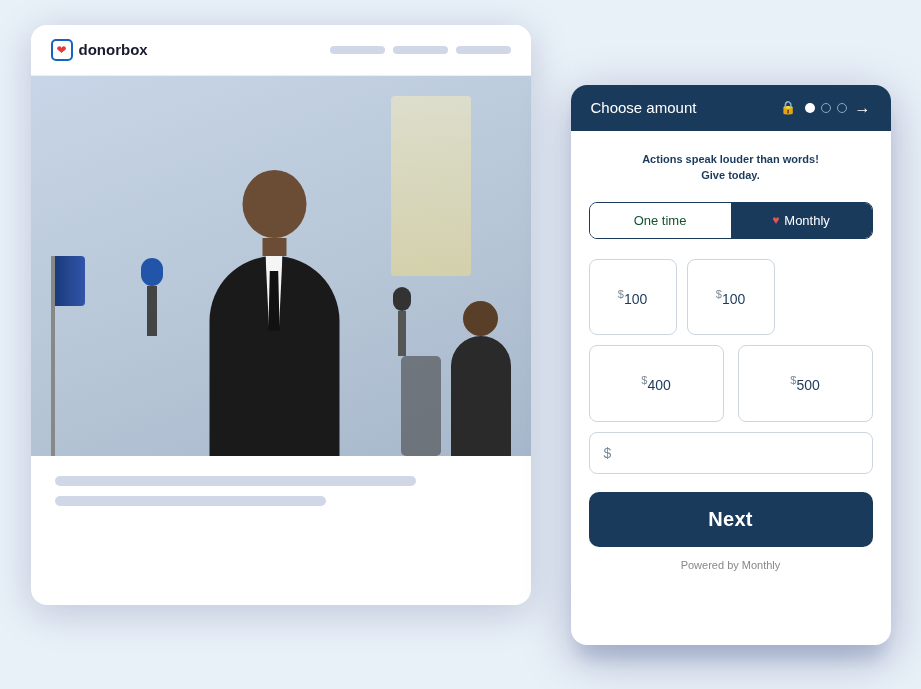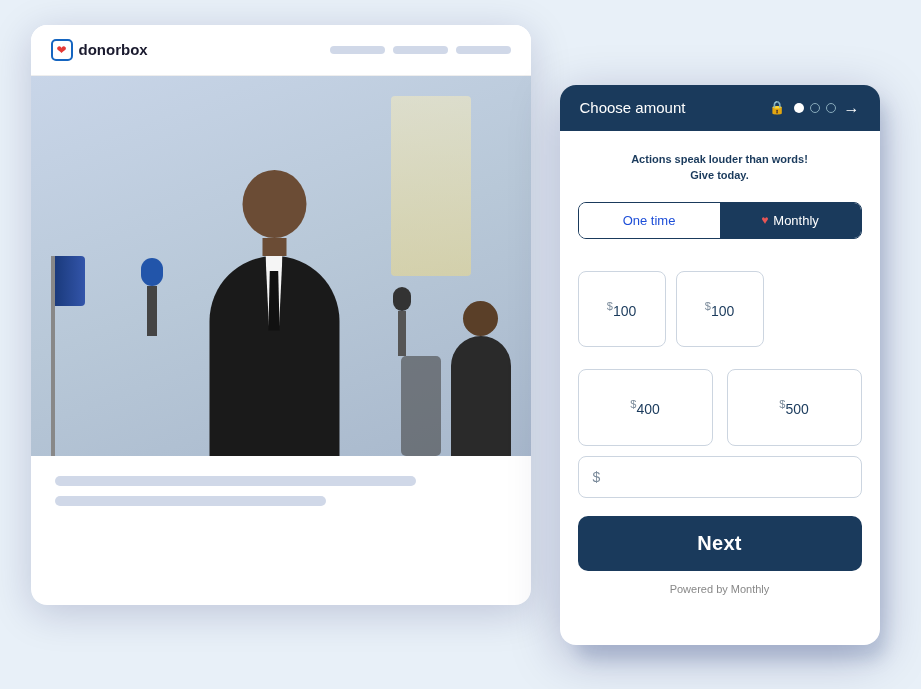--- a/index.html
+++ b/index.html
@@ -104,21 +104,21 @@
       margin-bottom: 10px;
     }
 
     .content-line.short { width: 60%; }
     .content-line.medium { width: 80%; }
 
     
     .front-card {
       position: absolute;
       top: 60px;
-      right: 11px;
+      right: 0;
       width: 320px;
       height: 560px;
       background: #fff;
       border-radius: 16px;
       box-shadow: 0 12px 50px rgba(0,0,80,0.25);
       overflow: hidden;
       z-index: 3;
     }
 
     .widget-header {
@@ -195,21 +195,21 @@
       flex: 1;
       padding: 10px 0;
       text-align: center;
       font-size: 13px;
       font-weight: 500;
       cursor: pointer;
     }
 
     .tab.inactive {
       background: #fff;
-      color: #1d4ed8;
+      color: #14532d;
     }
 
     .tab.active {
       background: #1a3a5c;
       color: #fff;
       display: flex;
       align-items: center;
       justify-content: center;
       gap: 5px;
     }
@@ -236,21 +236,20 @@
     .amount-btn {
       border: 1.5px solid #ccd5e0;
       background: #fff;
       border-radius: 8px;
       padding: 28px 8px;
       text-align: center;
       cursor: pointer;
       font-size: 14px;
       color: #1a3a5c;
       font-weight: 500;
-      margin-top: 12px;
     }
 
     .amount-btn .currency {
       font-size: 11px;
       vertical-align: super;
       color: #7a8a9a;
     }
 
     .custom-input-wrap {
       border: 1.5px solid #ccd5e0;

